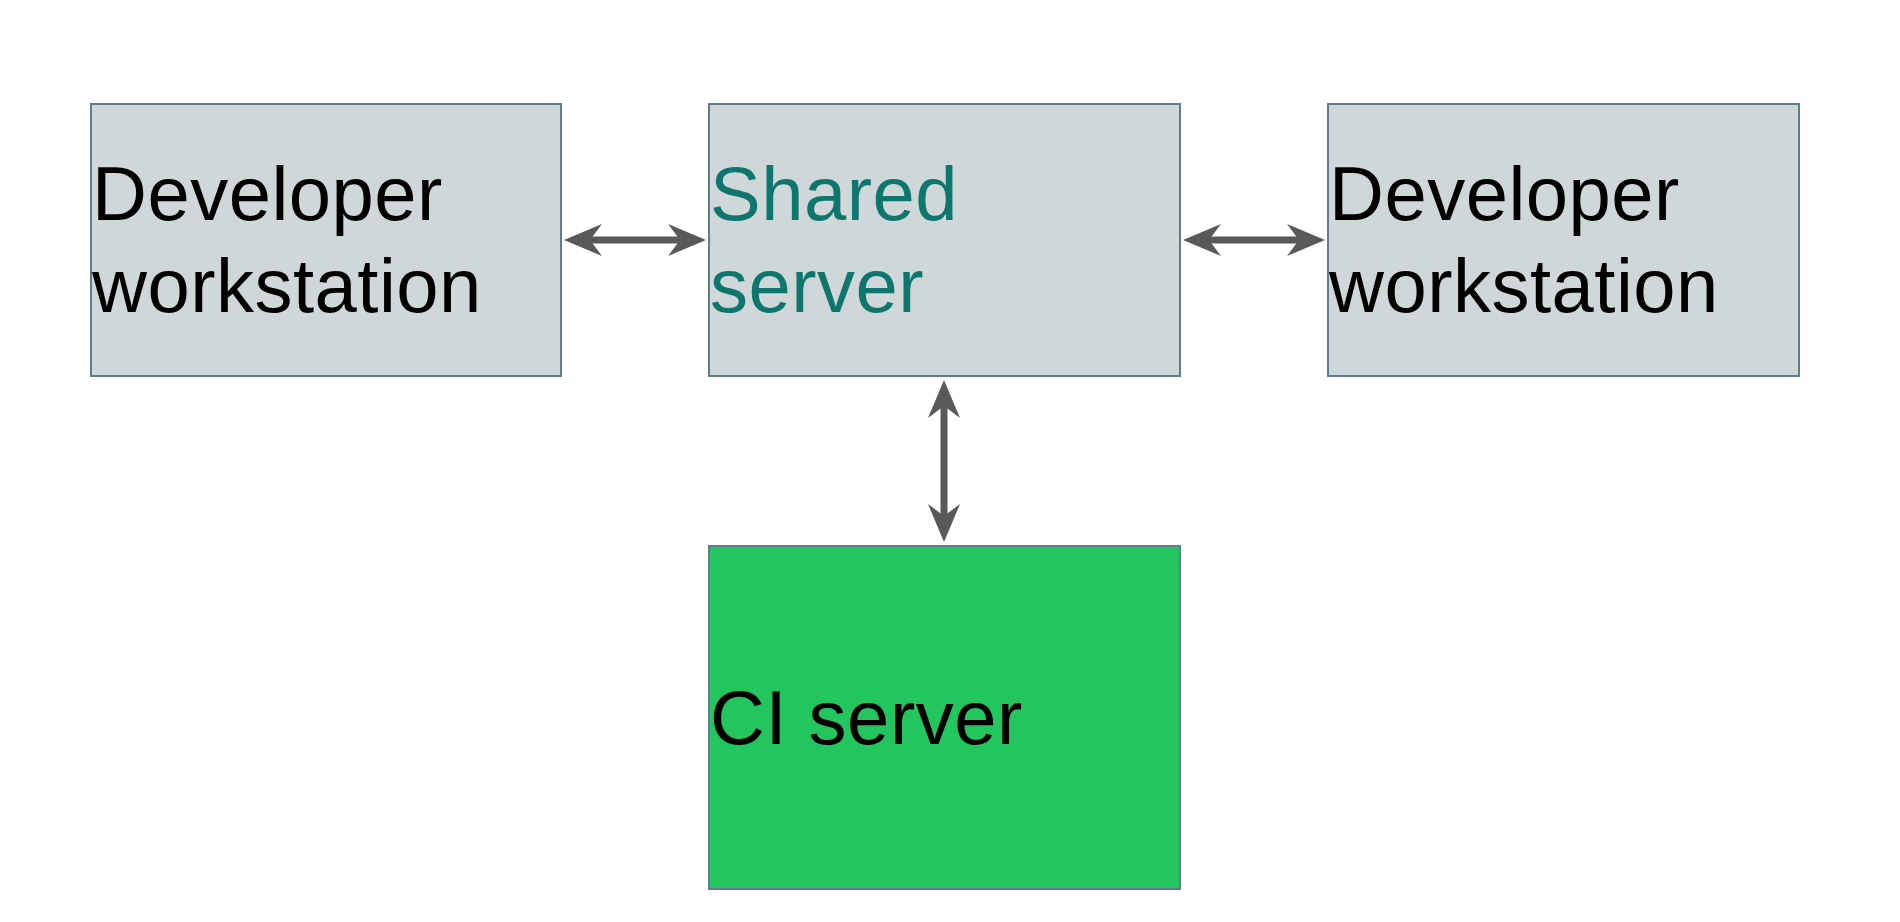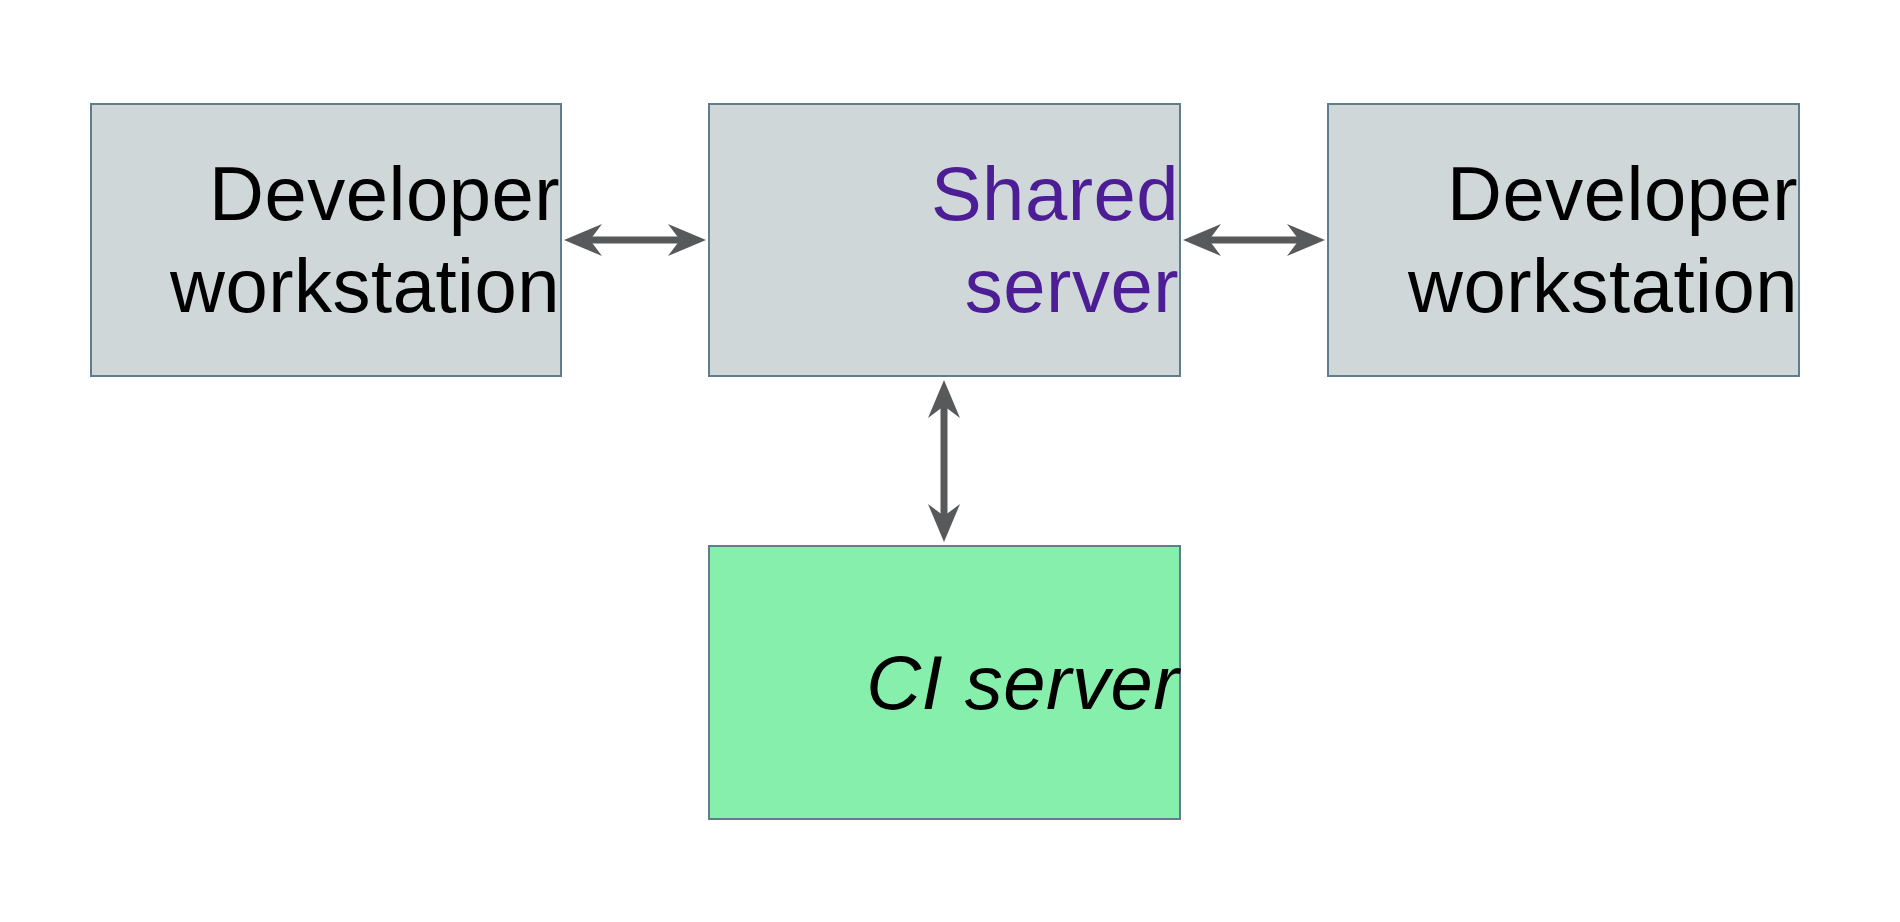--- a/index.html
+++ b/index.html
@@ -13,21 +13,21 @@
     width: 1900px;
     height: 922px;
     overflow: hidden;
     background: #ffffff;
   }
   .node {
     position: absolute;
     box-sizing: border-box;
     display: flex;
     flex-direction: column;
-    align-items: flex-end;
+    align-items: flex-start;
     justify-content: center;
     text-align: center;
     font-size: 76px;
     line-height: 92px;
     letter-spacing: 0.5px;
     color: #000000;
     user-select: none;
   }
   .node-label-line {
     white-space: nowrap;
@@ -40,29 +40,29 @@
   }
 </style>
 </head>
 <body>
 
 <div id="canvas" style="background: rgb(255, 255, 255);">
     <div class="node" style="left: 90px; top: 103px; width: 472px; height: 274px; background: rgb(207, 215, 217); border: 2px solid rgb(95, 125, 140); color: rgb(0, 0, 0);">
       <div class="node-label-line">Developer</div>
       <div class="node-label-line">workstation</div>
     </div>
-    <div class="node" style="left: 708px; top: 103px; width: 473px; height: 274px; background: rgb(207, 215, 217); border: 2px solid rgb(95, 125, 140); color: #4c1d95;">
+    <div class="node" style="left: 708px; top: 103px; width: 473px; height: 274px; background: rgb(207, 215, 217); border: 2px solid rgb(95, 125, 140); color: #0f766e;">
       <div class="node-label-line">Shared</div>
       <div class="node-label-line">server</div>
     </div>
     <div class="node" style="left: 1327px; top: 103px; width: 473px; height: 274px; background: rgb(207, 215, 217); border: 2px solid rgb(95, 125, 140); color: rgb(0, 0, 0);">
       <div class="node-label-line">Developer</div>
       <div class="node-label-line">workstation</div>
     </div>
-    <div class="node" style="left: 708px; top: 545px; width: 473px; height: 275px; background: #86efac; border: 2px solid rgb(95, 125, 140); color: rgb(0, 0, 0); font-style: italic;">
+    <div class="node" style="left: 708px; top: 545px; width: 473px; height: 345px; background: #22c55e; border: 2px solid rgb(95, 125, 140); color: rgb(0, 0, 0);">
       <div class="node-label-line">CI server</div>
     </div>
     <svg id="arrows-layer" width="1900" height="922" viewBox="0 0 1900 922">
       <g>
         <line x1="586.0" y1="240.0" x2="684.0" y2="240.0" stroke="#58595b" stroke-width="7"></line>
         <polygon points="564.0,240.0 602.0,256.0 590.0,240.0 602.0,224.0" fill="#58595b"></polygon>
         <polygon points="706.0,240.0 668.0,224.0 680.0,240.0 668.0,256.0" fill="#58595b"></polygon>
       </g>
       <g>
         <line x1="1205.0" y1="240.0" x2="1303.0" y2="240.0" stroke="#58595b" stroke-width="7"></line>

